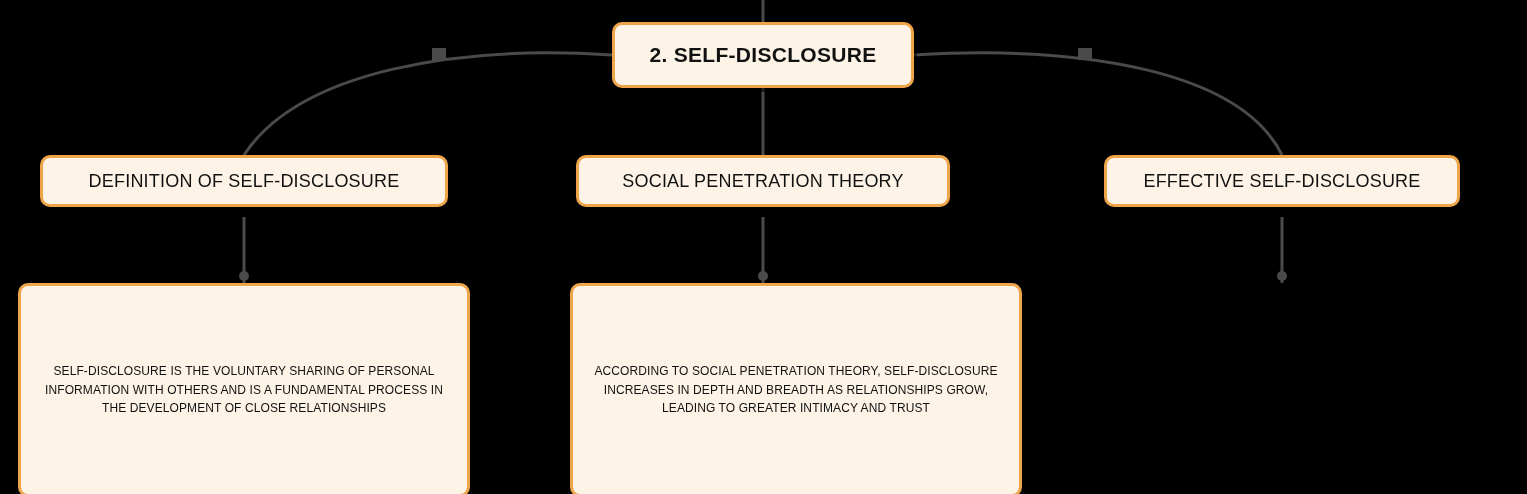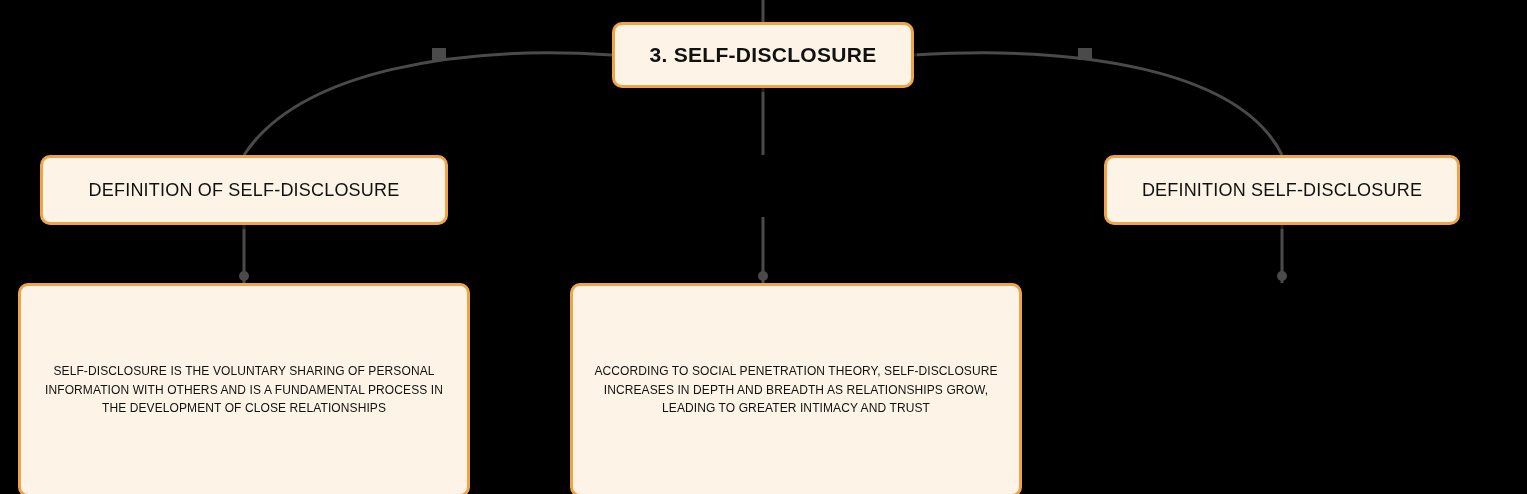--- a/index.html
+++ b/index.html
@@ -46,21 +46,21 @@
     left: 612px;
     top: 22px;
     width: 302px;
     height: 66px;
     font-size: 21px;
     font-weight: bold;
     letter-spacing: 0.3px;
   }
   .node-branch {
     top: 155px;
-    height: 70px;
+    height: 52px;
     font-size: 18px;
     font-weight: normal;
     letter-spacing: 0.2px;
   }
   .branch-0 { left: 40px;   width: 408px; }
   .branch-1 { left: 576px;  width: 374px; }
   .branch-2 { left: 1104px; width: 356px; }
 
   .node-leaf {
     top: 283px;
@@ -99,28 +99,31 @@
     <path d="M1282,217 L1282,283" stroke="#4a4a4a" stroke-width="3" fill="none"></path>
 
     <rect x="432" y="48" width="14" height="12" fill="#4a4a4a"></rect>
     <rect x="1078" y="48" width="14" height="12" fill="#4a4a4a"></rect>
     <circle cx="244" cy="276" r="5" fill="#4a4a4a"></circle>
     <circle cx="763" cy="276" r="5" fill="#4a4a4a"></circle>
     <circle cx="1282" cy="276" r="5" fill="#4a4a4a"></circle>
   </svg>
 
   <div class="node node-root">
-    <span class="node-text">3. SELF-DISCLOSURE</span>
+    <span class="node-text">2. SELF-DISCLOSURE</span>
   </div>
 
   <div class="node node-branch branch-0">
     <span class="node-text">DEFINITION OF SELF-DISCLOSURE</span>
   </div>
+  <div class="node node-branch branch-1">
+    <span class="node-text">SOCIAL PENETRATION THEORY</span>
+  </div>
   <div class="node node-branch branch-2">
-    <span class="node-text">DEFINITION SELF-DISCLOSURE</span>
+    <span class="node-text">EFFECTIVE SELF-DISCLOSURE</span>
   </div>
 
   <div class="node node-leaf leaf-0">
     <span class="node-text">SELF-DISCLOSURE IS THE VOLUNTARY SHARING OF PERSONAL INFORMATION WITH OTHERS AND IS A FUNDAMENTAL PROCESS IN THE DEVELOPMENT OF CLOSE RELATIONSHIPS</span>
   </div>
   <div class="node node-leaf leaf-1">
     <span class="node-text">ACCORDING TO SOCIAL PENETRATION THEORY, SELF-DISCLOSURE INCREASES IN DEPTH AND BREADTH AS RELATIONSHIPS GROW, LEADING TO GREATER INTIMACY AND TRUST</span>
   </div>
 
 </div>

